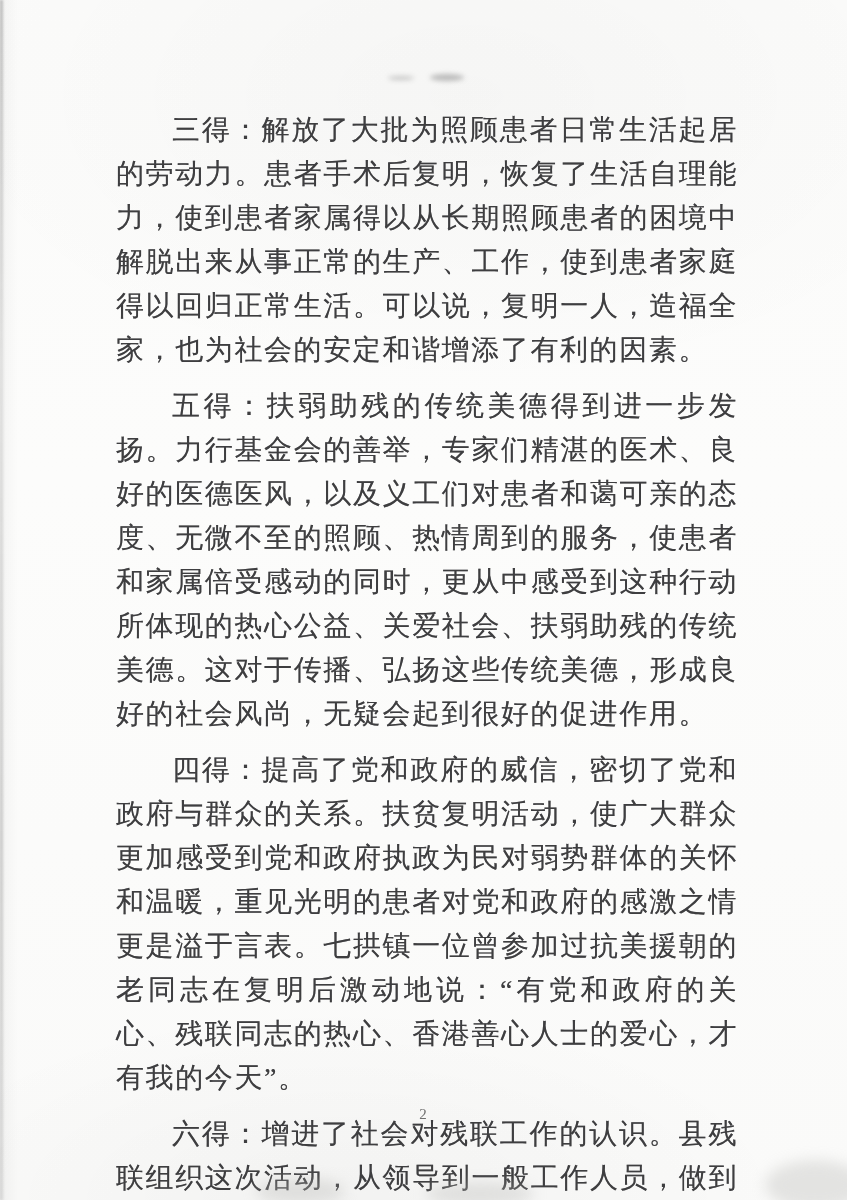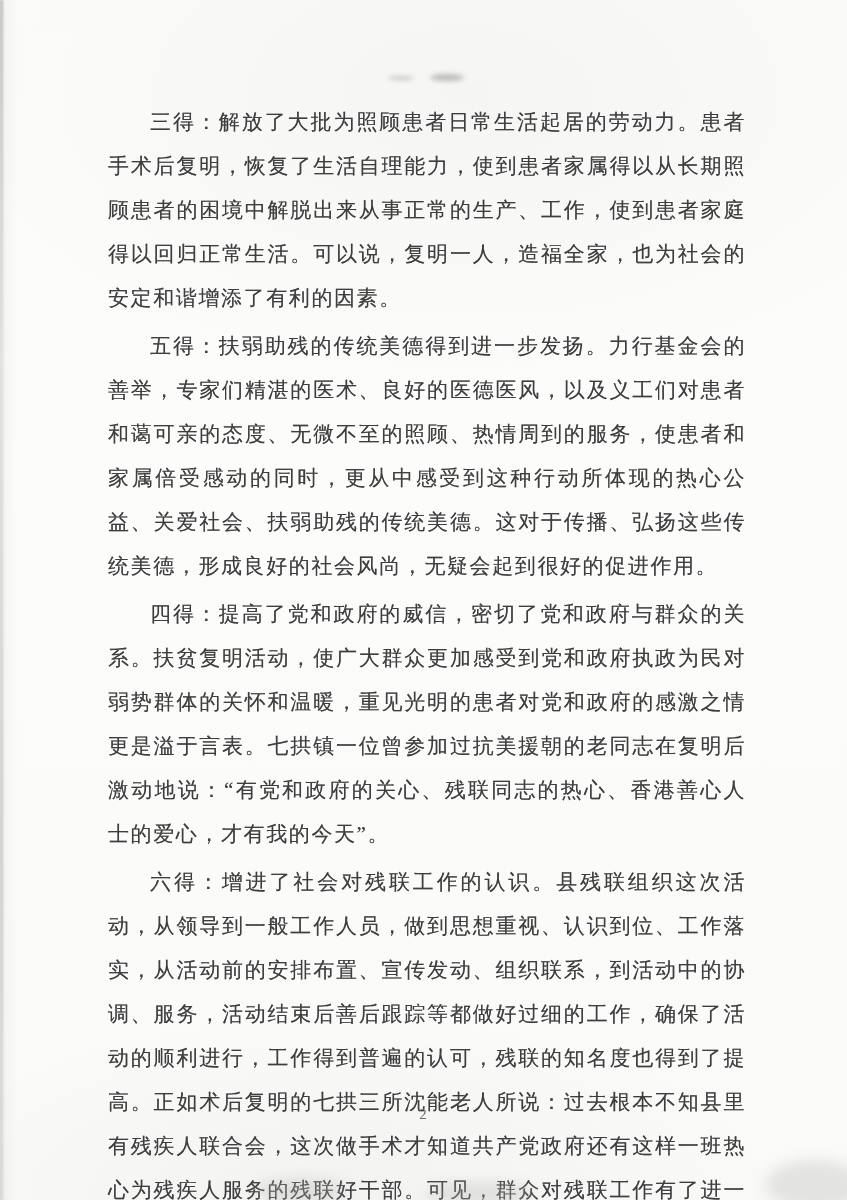--- a/index.html
+++ b/index.html
@@ -53,22 +53,22 @@
   }
   
   .doc-body {
     position: absolute;
     left: 104px;
     top: 96px;
     width: 646px;
     color: #3e3e40;
   }
   .doc-body p {
-    margin: 4px;
-    font-size: 21px;
+    margin: 12px;
+    font-size: 28px;
     line-height: 44px;
     letter-spacing: 1.6px;
     text-indent: 2em;
     text-align: justify;
     text-justify: inter-character;
     word-break: break-all;
     
     text-shadow: 0 0 0.6px rgba(62,62,64,0.55);
   }
   .page-number {

